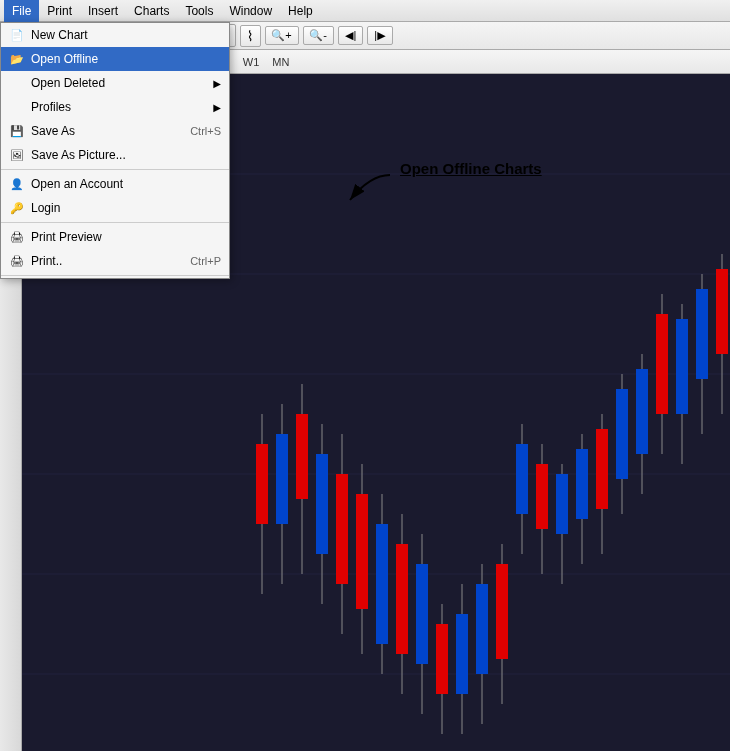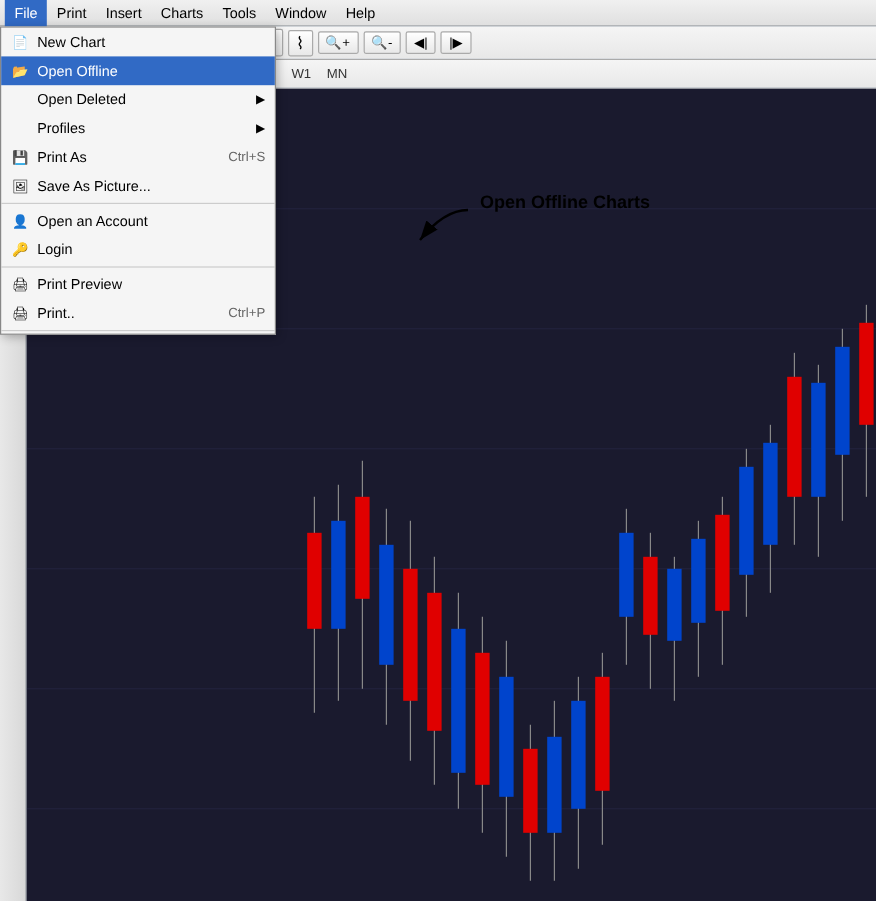--- a/index.html
+++ b/index.html
@@ -131,20 +131,21 @@
       pointer-events: none;
     }
     .annotation-text {
       font-size: 15px;
       font-weight: bold;
       color: #000;
       position: absolute;
       top: 0;
       left: 60px;
       white-space: nowrap;
+      text-decoration: underline;
     }
     .annotation-arrow {
       position: absolute;
       top: 10px;
       left: 0;
       width: 55px;
       height: 40px;
     }
 
     
@@ -376,21 +377,21 @@
 
   <div class="menu-item">
     <span class="menu-icon"></span>
     <span>Profiles</span>
     <span class="arrow">▶</span>
   </div>
 
 
   <div class="menu-item">
     <span class="menu-icon">💾</span>
-    <span>Print As</span>
+    <span>Save As</span>
     <span class="shortcut">Ctrl+S</span>
   </div>
 
   <div class="menu-item">
     <span class="menu-icon">🖼</span>
     <span>Save As Picture...</span>
   </div>
   <div class="menu-separator"></div>
 
   <div class="menu-item">

